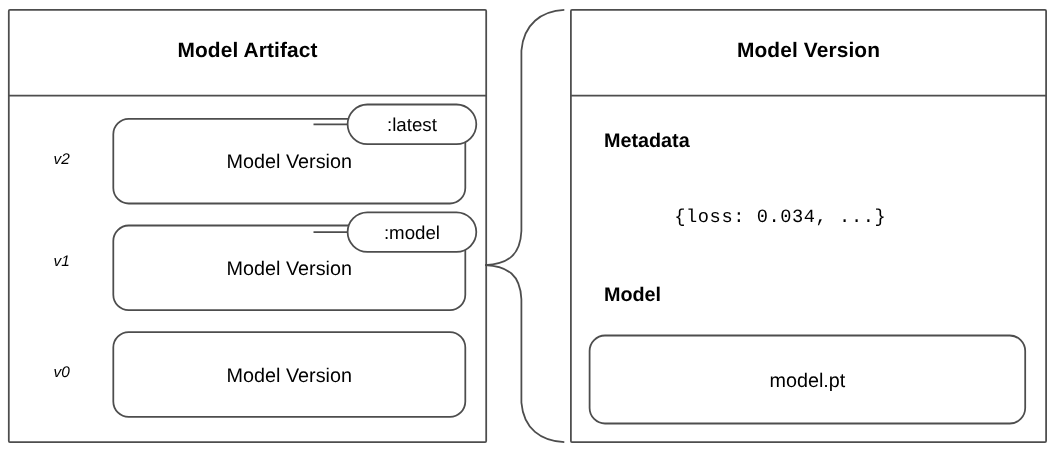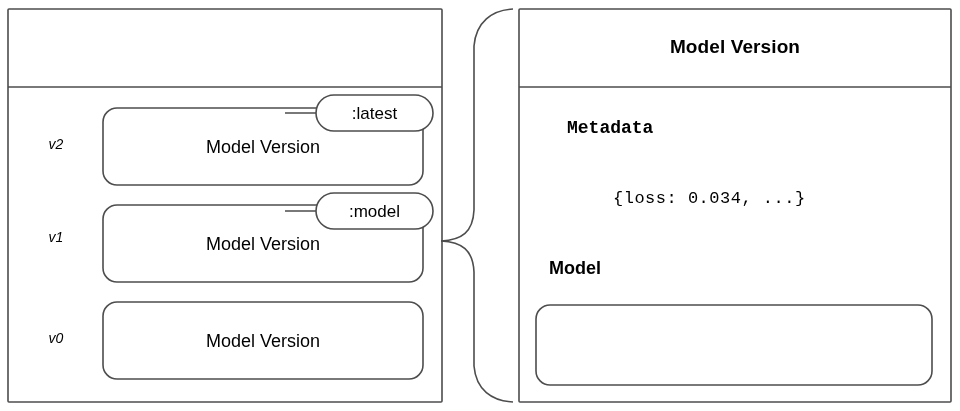--- a/index.html
+++ b/index.html
@@ -100,34 +100,36 @@
                C 492 10, 476 22, 474 46
                L 474 210
                C 473 232, 462 240, 441 241"></path>
       <path d="M 441 241
                C 462 242, 473 250, 474 272
                L 474 366
                C 476 390, 492 401, 513 402"></path>
     </g>
   </svg>
 
+  <div class="txt panel-title center" style="left:8px; top:37px; width:434px;">Model Artifact</div>
 
   <div class="txt vlabel center" style="left:33px; top:137px; width:46px;">v2</div>
   <div class="txt mv-label center" style="left:103px; top:138px; width:320px;">Model Version</div>
   <div class="txt tag-label center" style="left:316px; top:105px; width:117px;">:latest</div>
 
   <div class="txt vlabel center" style="left:33px; top:230px; width:46px;">v1</div>
   <div class="txt mv-label center" style="left:103px; top:235px; width:320px;">Model Version</div>
   <div class="txt tag-label center" style="left:316px; top:203px; width:117px;">:model</div>
 
   <div class="txt vlabel center" style="left:33px; top:331px; width:46px;text-align:center;">v0</div>
   <div class="txt mv-label center" style="left:103px; top:332px; width:320px;">Model Version</div>
 
   <div class="txt panel-title center" style="left:519px; top:37px; width:432px;">Model Version</div>
 
-  <div class="txt section-head" style="left:567px; top:119px;font-family:Liberation Mono, monospace;">Metadata</div>
+  <div class="txt section-head" style="left:549px; top:119px;">Metadata</div>
 
   <div class="txt mono" style="left:601px; top:190px;">{loss: 0.034, ...}</div>
 
   <div class="txt section-head" style="left:549px; top:259px;">Model</div>
 
+  <div class="txt file-label center" style="left:536px; top:337px; width:396px;">model.pt</div>
 
 </div>
 
 </body></html>

